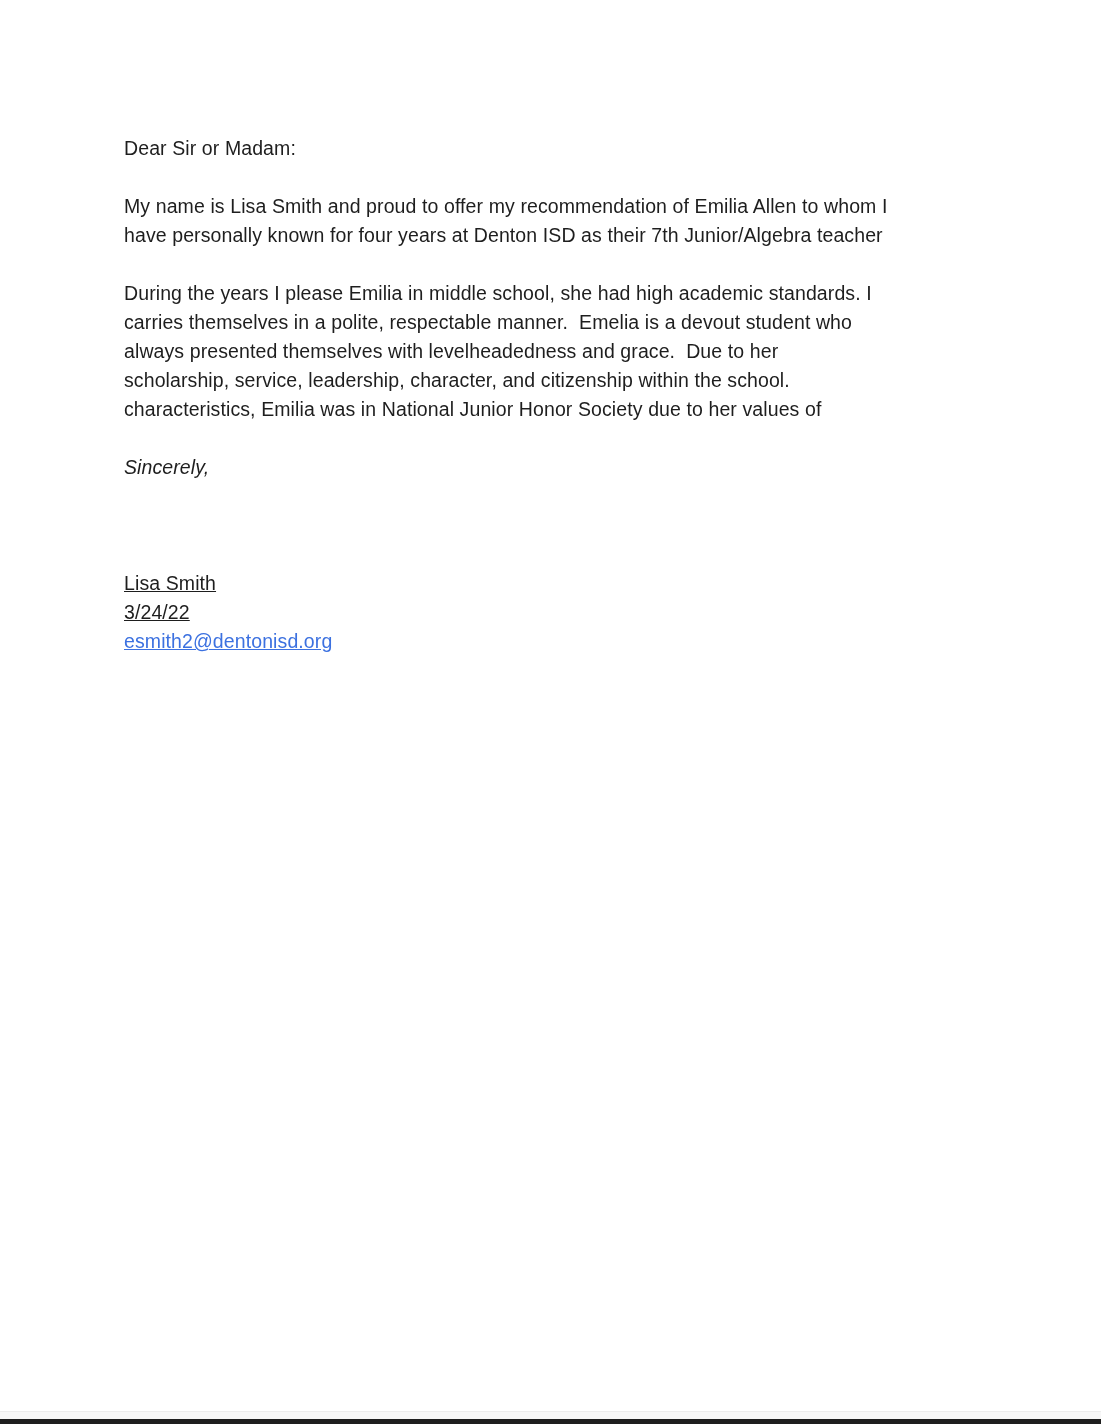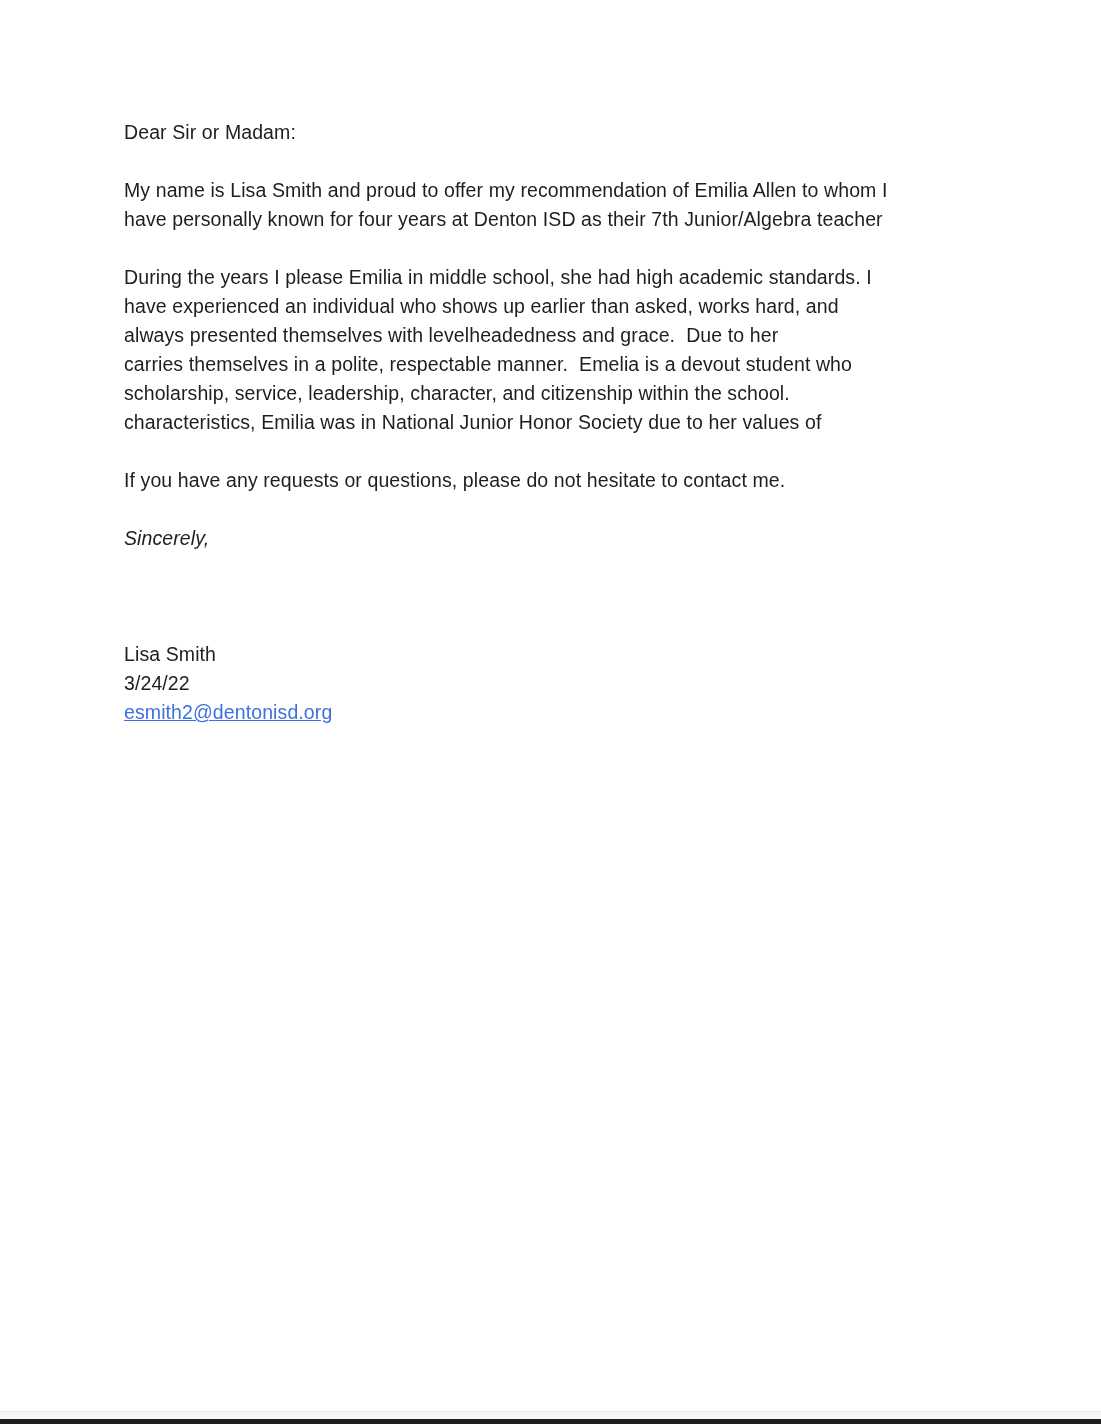--- a/index.html
+++ b/index.html
@@ -17,29 +17,30 @@
   }
   .content {
     position: absolute;
     left: 124px;
     top: 118px;
     width: 880px;
     color: #1e1e1e;
     font-size: 19.5px;
   }
   .para {
-    margin: 0 0 29px 0;
+    margin: 16px 0 29px 0;
     padding: 0;
   }
   .para.sign-off {
     margin-bottom: 87px;
     font-style: italic;
   }
   .para:last-child {
     margin-bottom: 0;
+    text-decoration: underline;
   }
   .line {
     display: block;
     height: 29px;
     line-height: 29px;
     white-space: pre;
     letter-spacing: 0.1px;
   }
   .email-link {
     color: #3c71e0;
@@ -74,30 +75,26 @@
       <span class="line">Dear Sir or Madam:</span>
     </p>
 
     <p class="para">
       <span class="line">My name is Lisa Smith and proud to offer my recommendation of Emilia Allen to whom I</span>
       <span class="line">have personally known for four years at Denton ISD as their 7th Junior/Algebra teacher</span>
     </p>
 
     <p class="para">
       <span class="line">During the years I please Emilia in middle school, she had high academic standards. I</span>
-      <span class="line">have experienced an individual who shows up earlier than asked, works hard, and</span>
+      <span class="line">carries themselves in a polite, respectable manner.  Emelia is a devout student who</span>
       <span class="line">always presented themselves with levelheadedness and grace.  Due to her</span>
-      <span class="line">carries themselves in a polite, respectable manner.  Emelia is a devout student who</span>
       <span class="line">scholarship, service, leadership, character, and citizenship within the school.</span>
       <span class="line">characteristics, Emilia was in National Junior Honor Society due to her values of</span>
     </p>
 
-    <p class="para">
-      <span class="line">If you have any requests or questions, please do not hesitate to contact me.</span>
-    </p>
 
     <p class="para sign-off">
       <span class="line">Sincerely,</span>
     </p>
 
     <p class="para">
       <span class="line">Lisa Smith</span>
       <span class="line">3/24/22</span>
       <span class="line"><a class="email-link">esmith2@dentonisd.org</a></span>
     </p>

